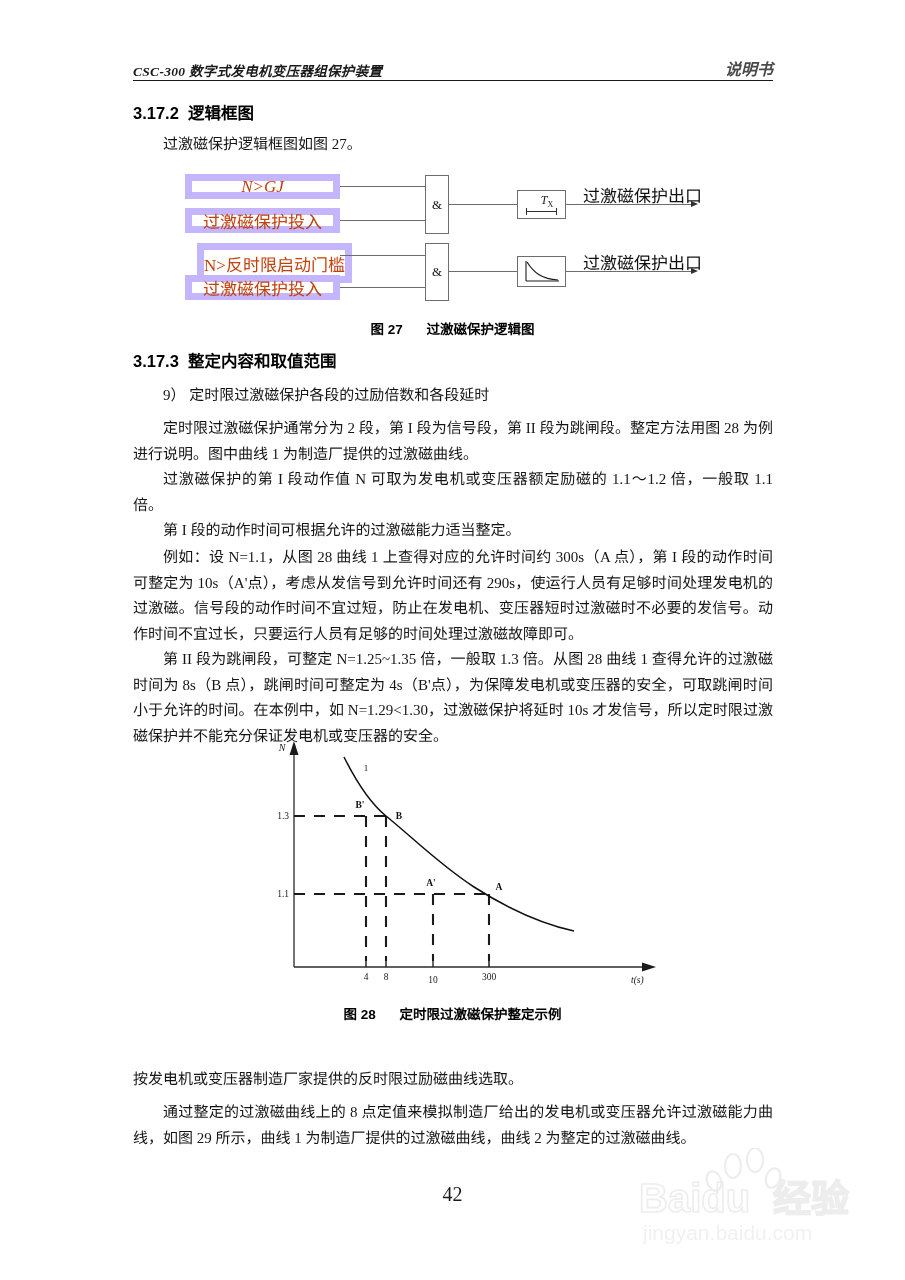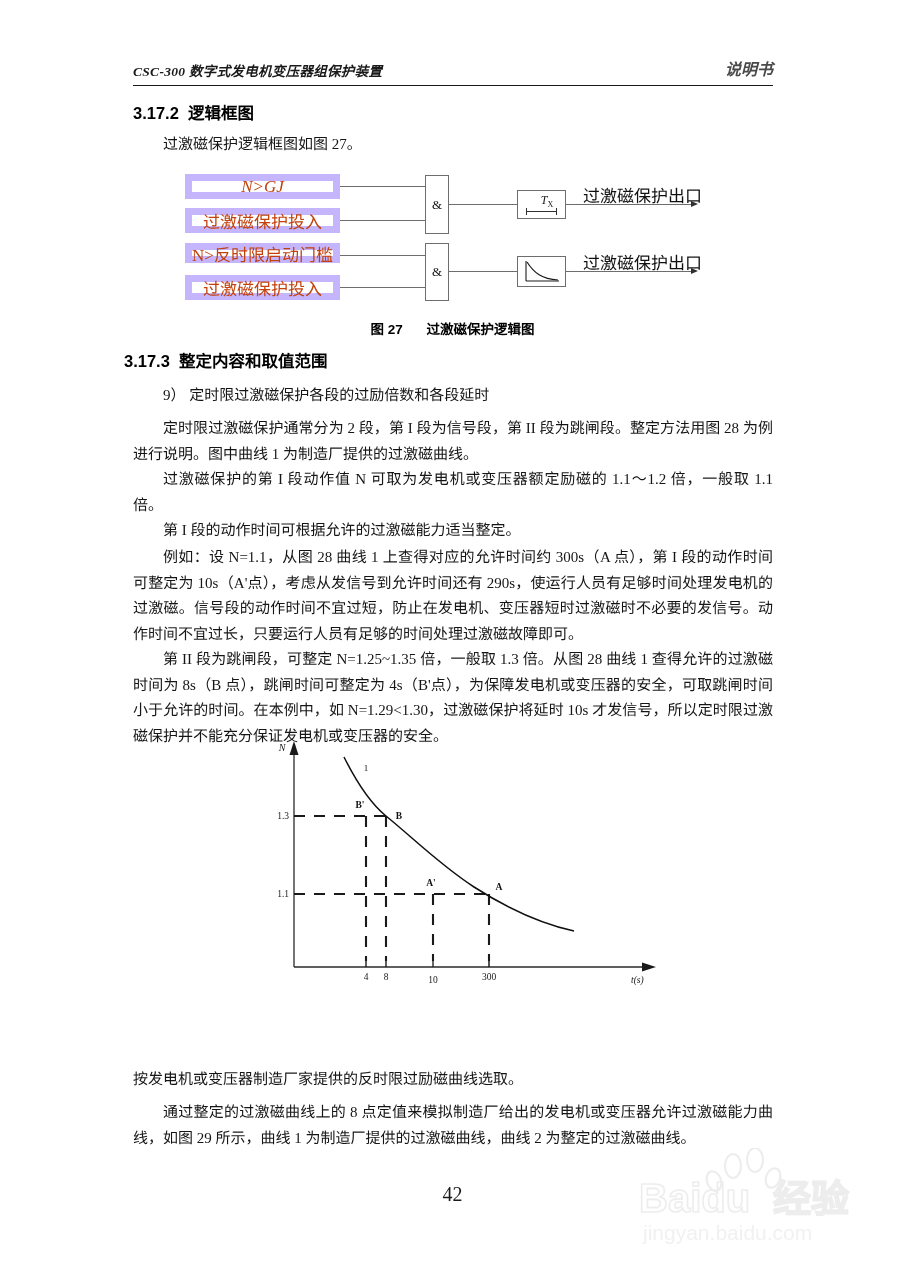--- a/index.html
+++ b/index.html
@@ -27,21 +27,20 @@
   
   .doc-header {
     position: absolute;
     left: 133px;
     top: 56px;
     width: 640px;
     display: flex;
     justify-content: space-between;
     align-items: flex-end;
     border-bottom: 1.6px solid #1a1a1a;
-    padding-bottom: 5px;
   }
   .doc-header .hdr-left {
     font-style: italic;
     font-weight: 600;
     font-size: 13.5px;
     letter-spacing: .3px;
     white-space: nowrap;
   }
   .doc-header .hdr-right {
     font-style: italic;
@@ -190,21 +189,21 @@
   <div class="h2" style="left:133px; top:100px;">
     <span class="num">3.17.2</span><span>逻辑框图</span>
   </div>
 
   <div class="para indent" style="top:132px;">过激磁保护逻辑框图如图 27。</div>
 
   <div class="logic-diagram">
 
     <div class="lg-box nvar" style="left:0px; top:4px; width:155px; height:25px;">N&gt;GJ</div>
     <div class="lg-box" style="left:0px; top:38px; width:155px; height:25px;">过激磁保护投入</div>
-    <div class="lg-box" style="left:0px; top:73px; width:155px; height:20px;">N&gt;反时限启动门槛</div>
+    <div class="lg-box" style="left:12px; top:73px; width:155px; height:40px;">N&gt;反时限启动门槛</div>
     <div class="lg-box" style="left:0px; top:105px; width:155px; height:25px;">过激磁保护投入</div>
 
     <div class="lg-line" style="left:155px; top:16px;  width:85px;"></div>
     <div class="lg-line" style="left:155px; top:50px;  width:85px;"></div>
 
     <div class="lg-line" style="left:155px; top:85px;  width:85px;"></div>
     <div class="lg-line" style="left:155px; top:117px; width:85px;"></div>
 
     <div class="lg-gate" style="left:240px; top:5px; width:24px; height:59px;">&amp;</div>
 
@@ -241,21 +240,21 @@
     <div class="arrowhead" style="left:506px; top:97.5px;"></div>
     <div class="lg-out-label" style="left:398px; top:79px;">过激磁保护出口</div>
   </div>
 
   <div class="fig-caption" style="top:318px;">
     <span>图 27</span>
     <span class="cap-gap"></span>
     <span>过激磁保护逻辑图</span>
   </div>
 
-  <div class="h2" style="left:124px; top:348px;">
+  <div class="h2" style="left:133px; top:348px;">
     <span class="num">3.17.3</span><span>整定内容和取值范围</span>
   </div>
 
   <div class="para list" style="top:383px;">9） 定时限过激磁保护各段的过励倍数和各段延时</div>
 
   <div class="para indent" style="top:416px;">定时限过激磁保护通常分为 2 段，第 I 段为信号段，第 II 段为跳闸段。整定方法用图 28 为例进行说明。图中曲线 1 为制造厂提供的过激磁曲线。</div>
 
   <div class="para indent" style="top:467px;">过激磁保护的第 I 段动作值 N 可取为发电机或变压器额定励磁的 1.1～1.2 倍，一般取 1.1 倍。</div>
 
   <div class="para indent" style="top:518px;">第 I 段的动作时间可根据允许的过激磁能力适当整定。</div>
@@ -301,20 +300,25 @@
                C 248 175, 280 189, 312 196" stroke="#101010" stroke-width="1.5" fill="none"></path>
 
       <text x="98" y="73" font-size="9.5" font-weight="bold" font-family="Liberation Serif, serif" fill="#101010" text-anchor="middle">B'</text>
       <text x="137" y="84" font-size="9.5" font-weight="bold" font-family="Liberation Serif, serif" fill="#101010" text-anchor="middle">B</text>
       <text x="169" y="151" font-size="9.5" font-weight="bold" font-family="Liberation Serif, serif" fill="#101010" text-anchor="middle">A'</text>
       <text x="237" y="155" font-size="9.5" font-weight="bold" font-family="Liberation Serif, serif" fill="#101010" text-anchor="middle">A</text>
       <text x="104" y="36" font-size="9" font-family="Liberation Serif, serif" fill="#101010" text-anchor="middle">1</text>
     </svg>
   </div>
 
+  <div class="fig-caption" style="top:1003px;">
+    <span>图 28</span>
+    <span class="cap-gap"></span>
+    <span>定时限过激磁保护整定示例</span>
+  </div>
 
 
   <div class="para" style="top:1067px;">按发电机或变压器制造厂家提供的反时限过励磁曲线选取。</div>
 
   <div class="para indent" style="top:1100px;">通过整定的过激磁曲线上的 8 点定值来模拟制造厂给出的发电机或变压器允许过激磁能力曲线，如图 29 所示，曲线 1 为制造厂提供的过激磁曲线，曲线 2 为整定的过激磁曲线。</div>
 
   <div class="page-number">42</div>
 
   <div class="watermark">
     <svg width="280" height="100" viewBox="0 0 280 100">

